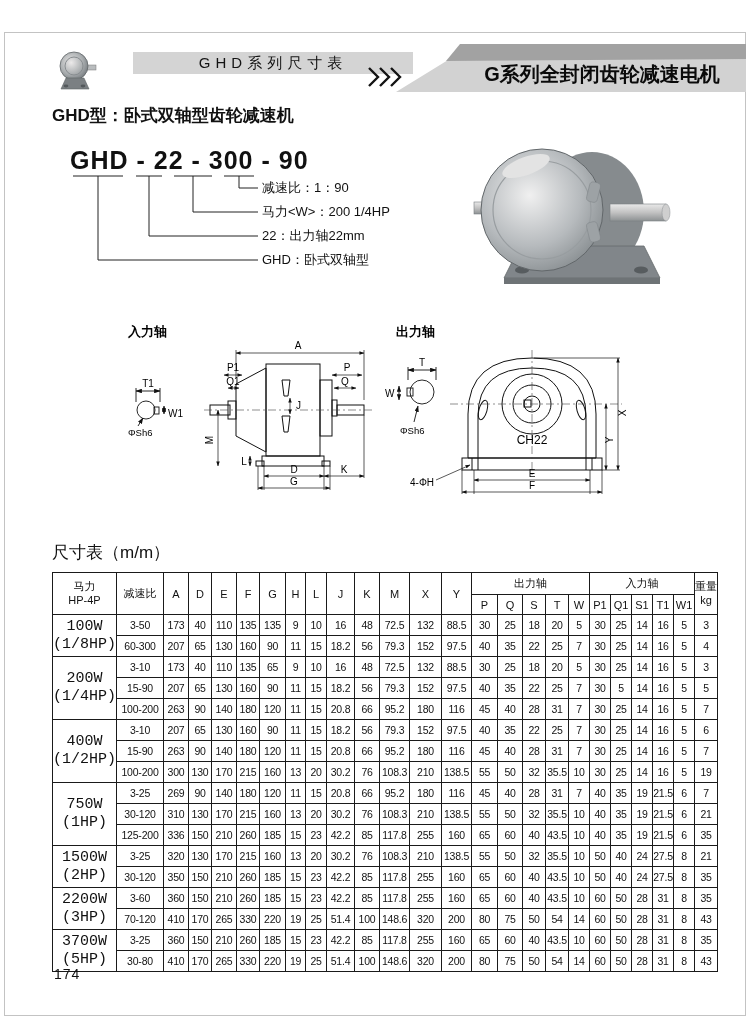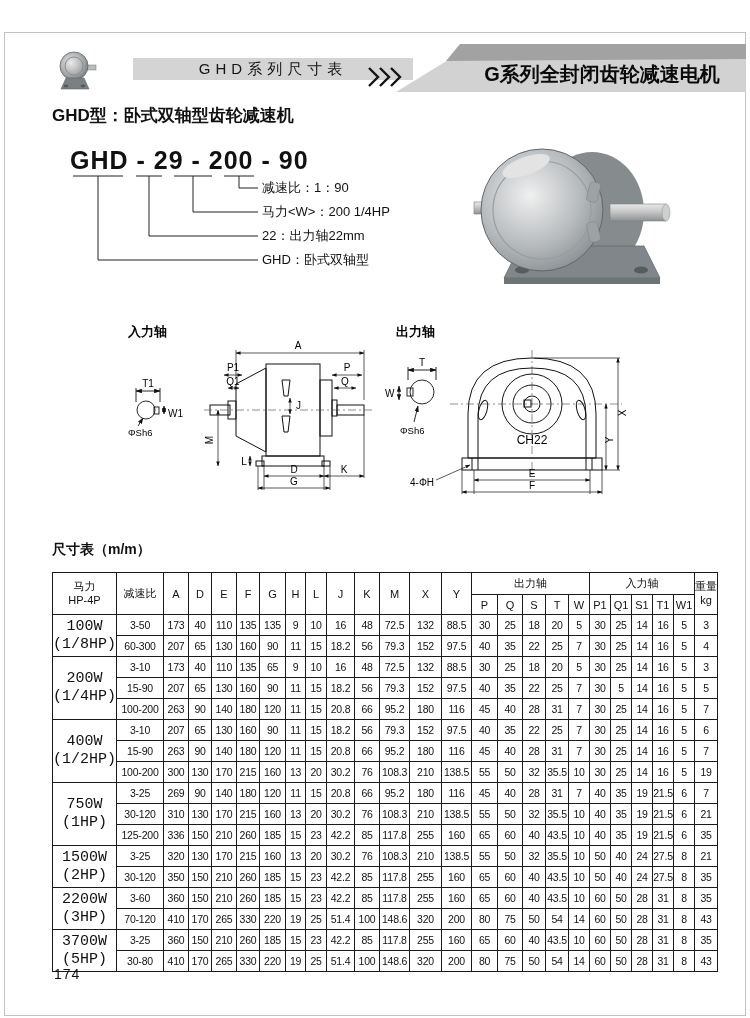--- a/index.html
+++ b/index.html
@@ -5,42 +5,42 @@
   html,body{margin:0;padding:0;}
   body{
     width:750px;height:1018px;position:relative;background:#fff;
     font-family:"Liberation Sans","DejaVu Sans",sans-serif;color:#111;
     overflow:hidden;
   }
   .abs{position:absolute;}
   .page-frame{left:4px;top:32px;width:740px;height:982px;border:1px solid #c3c3c3;pointer-events:none;}
 
   
-  .band-left{left:133px;top:58px;width:280px;height:22px;background:#d4d4d4;
+  .band-left{left:133px;top:52px;width:280px;height:22px;background:#d4d4d4;
     display:flex;align-items:center;justify-content:center;}
   .band-left span{font-size:15px;letter-spacing:5px;color:#141414;}
   .chevrons{left:366px;top:66px;}
   .banner-right{left:394px;top:44px;}
   .banner-right text{font-weight:bold;}
   .section-title{left:52px;top:104px;font-size:17px;font-weight:bold;}
 
   
   .model-block{left:70px;top:146px;width:440px;height:132px;}
   .model-code{position:absolute;left:0;top:0;font-size:25px;font-weight:600;letter-spacing:1px;}
   .model-lines{position:absolute;left:0;top:28px;}
   .model-ann{position:absolute;left:192px;font-size:13px;font-weight:normal;white-space:nowrap;}
 
   
   .photo{left:462px;top:130px;}
   .draw-left{left:112px;top:318px;}
   .draw-right{left:382px;top:318px;}
   svg text{font-family:"Liberation Sans","DejaVu Sans",sans-serif;}
 
   
-  .table-title{left:52px;top:541px;font-size:14px;font-weight:bold;}
+  .table-title{left:52px;top:541px;font-size:17px;font-weight:normal;}
   .tbl-wrap{left:52px;top:572px;}
   table{border-collapse:collapse;table-layout:fixed;border:1.6px solid #000;padding-left:16px;}
   th,td{border:1px solid #1a1a1a;text-align:center;vertical-align:middle;
     padding:0;overflow:hidden;white-space:nowrap;}
   thead th{font-weight:normal;font-size:11px;height:19px;}
   thead tr.h1 th{height:21px;}
   tbody td{font-size:10.5px;height:20px;letter-spacing:-0.2px;}
   tbody td.power{font-size:15px;letter-spacing:0;font-family:Liberation Mono, monospace;}
   .l2 span{display:block;line-height:1.2;}
   tbody tr.gs td{border-top:1.5px solid #000;}
@@ -78,21 +78,21 @@
 </svg>
 <svg class="abs banner-right" width="352" height="48" viewBox="0 0 352 48">
   <polygon points="72,5 352,5 352,48 2,48" fill="#d2d2d2"></polygon>
   <polygon points="66,0 352,0 352,15 52,17" fill="#a2a2a2"></polygon>
   <text x="208" y="37" font-size="20" text-anchor="middle" fill="#0a0a0a">G系列全封闭齿轮减速电机</text>
 </svg>
 
 <div class="abs section-title">GHD型：卧式双轴型齿轮减速机</div>
 
 <div class="abs model-block">
-  <div class="model-code">GHD - 29 - 200 - 90</div>
+  <div class="model-code">GHD - 22 - 300 - 90</div>
   <svg class="model-lines" width="440" height="104" viewBox="0 0 440 104">
     <g stroke="#222" stroke-width="1" fill="none">
       <line x1="3" y1="2" x2="53" y2="2"></line>
         <line x1="66" y1="2" x2="92" y2="2"></line>
       <line x1="104" y1="2" x2="142" y2="2"></line>
         <line x1="154" y1="2" x2="184" y2="2"></line>
       <polyline points="169,2 169,14 188,14"></polyline>
       <polyline points="123,2 123,38 188,38"></polyline>
       <polyline points="79,2 79,62 188,62"></polyline>
       <polyline points="28,2 28,86 188,86"></polyline>

